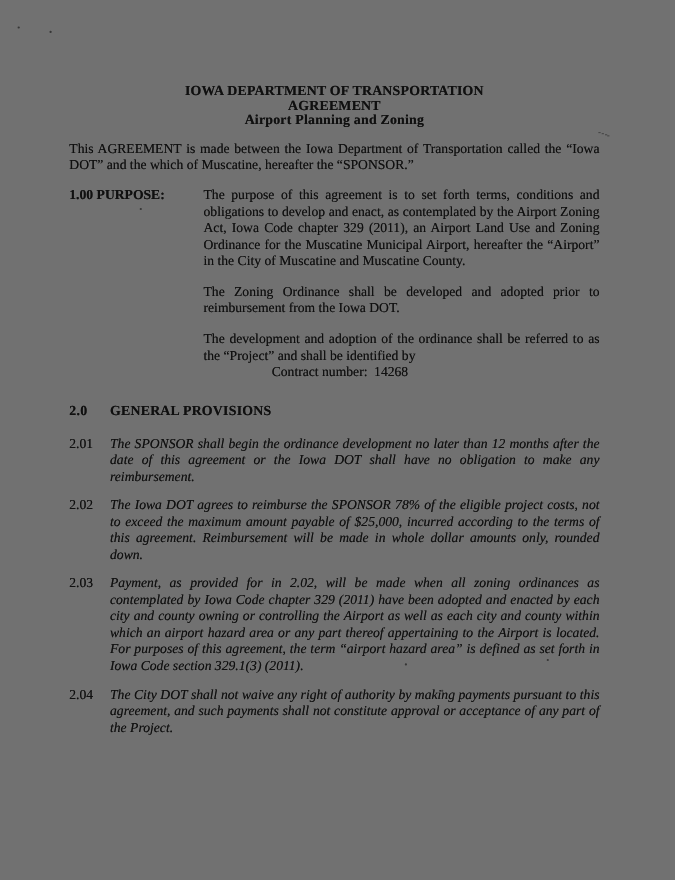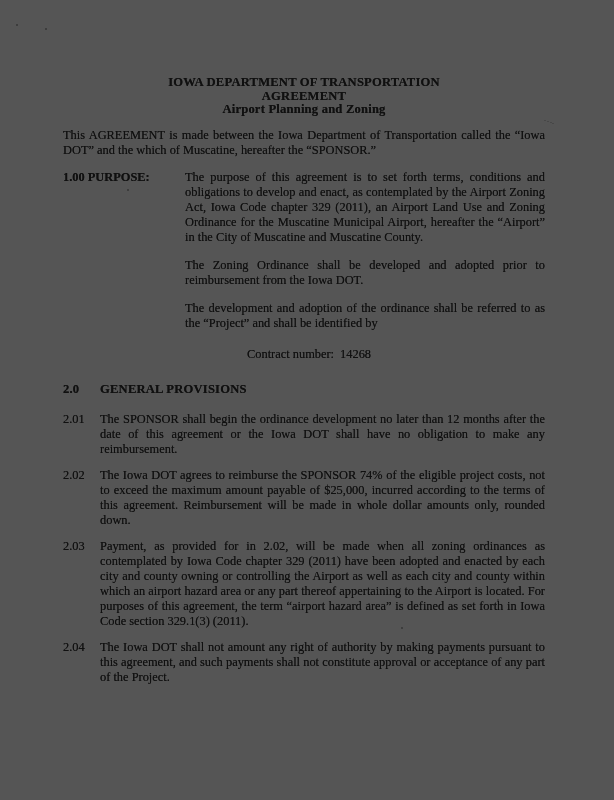--- a/index.html
+++ b/index.html
@@ -1,19 +1,19 @@
 <!DOCTYPE html>
 <html><head>
 <meta charset="utf-8">
 <style>
   html,body{margin:0;padding:0;background:#ffffff;}
   .page{
     position:relative;
     width:614px;height:800px;
-    background:#0369a1;
+    background:#d946ef;
     overflow:hidden;
     font-family:"Liberation Serif","DejaVu Serif",serif;
     color:#161616;
     filter:grayscale(1) contrast(1.06);
   }
   .doc{
     position:absolute;left:63px;top:0;width:482px;
     text-shadow:0 0 .4px rgba(0,0,0,.55);
   }
   .title-block{
@@ -22,31 +22,31 @@
   }
   .intro{
     margin-top:11px;font-size:12.4px;line-height:15px;text-align:justify;
   }
   .purpose{margin-top:12px;display:flex;}
   .purpose-label{
     width:122px;flex:none;font-weight:700;font-size:12.4px;line-height:15px;
   }
   .purpose-body{flex:1;font-size:12.4px;line-height:15px;}
   .purpose-body p{margin:0 0 13px;text-align:justify;}
-  .purpose-body p.p3{margin-bottom:16px;}
+  .purpose-body p.p3{margin-bottom:0;}
   .id-line{margin-left:62px;text-align:left;}
   .id-line .val{margin-left:6px;}
   .gp-heading{
     margin-top:20px;display:flex;font-weight:700;
     font-size:12.6px;line-height:15px;letter-spacing:.2px;
   }
   .num-col{width:37px;flex:none;}
   .clause{display:flex;margin-top:11px;font-size:12.4px;line-height:15px;}
   .clause.first{margin-top:15px;}
-  .clause .text{flex:1;text-align:justify;}
+  .clause .text{flex:1;text-align:justify;font-style:italic;}
   
   .speck{position:absolute;background:#3a3a3a;border-radius:50%;width:2px;height:2px;}
   .s1{left:16px;top:24px;}
   .s2{left:45px;top:28px;}
   .s3{left:127px;top:189px;}
   .s4{left:368px;top:603px;}
   .s5{left:497px;top:599px;}
   .s6{left:401px;top:627px;}
   .squiggle{
     position:absolute;left:544px;top:120px;width:2px;height:1px;background:#4a4a4a;
@@ -93,28 +93,28 @@
       <div>GENERAL PROVISIONS</div>
     </div>
 
     <div class="clause first">
       <div class="num-col">2.01</div>
       <div class="text">The SPONSOR shall begin the ordinance development no later than 12 months after the date of this agreement or the Iowa DOT shall have no obligation to make any reimbursement.</div>
     </div>
 
     <div class="clause">
       <div class="num-col">2.02</div>
-      <div class="text">The Iowa DOT agrees to reimburse the SPONSOR 74% of the eligible project costs, not to exceed the maximum amount payable of $25,000, incurred according to the terms of this agreement.  Reimbursement will be made in whole dollar amounts only, rounded down.</div>
+      <div class="text">The Iowa DOT agrees to reimburse the SPONSOR 78% of the eligible project costs, not to exceed the maximum amount payable of $25,000, incurred according to the terms of this agreement.  Reimbursement will be made in whole dollar amounts only, rounded down.</div>
     </div>
 
     <div class="clause">
       <div class="num-col">2.03</div>
       <div class="text">Payment, as provided for in 2.02, will be made when all zoning ordinances as contemplated by Iowa Code chapter 329 (2011) have been adopted and enacted by each city and county owning or controlling the Airport as well as each city and county within which an airport hazard area or any part thereof appertaining to the Airport is located.  For purposes of this agreement, the term “airport hazard area” is defined as set forth in Iowa Code section 329.1(3) (2011).</div>
     </div>
 
     <div class="clause">
       <div class="num-col">2.04</div>
-      <div class="text">The Iowa DOT shall not amount any right of authority by making payments pursuant to this agreement, and such payments shall not constitute approval or acceptance of any part of the Project.</div>
+      <div class="text">The City DOT shall not waive any right of authority by making payments pursuant to this agreement, and such payments shall not constitute approval or acceptance of any part of the Project.</div>
     </div>
 
 
   </div>
 </div>
 
 </body></html>

